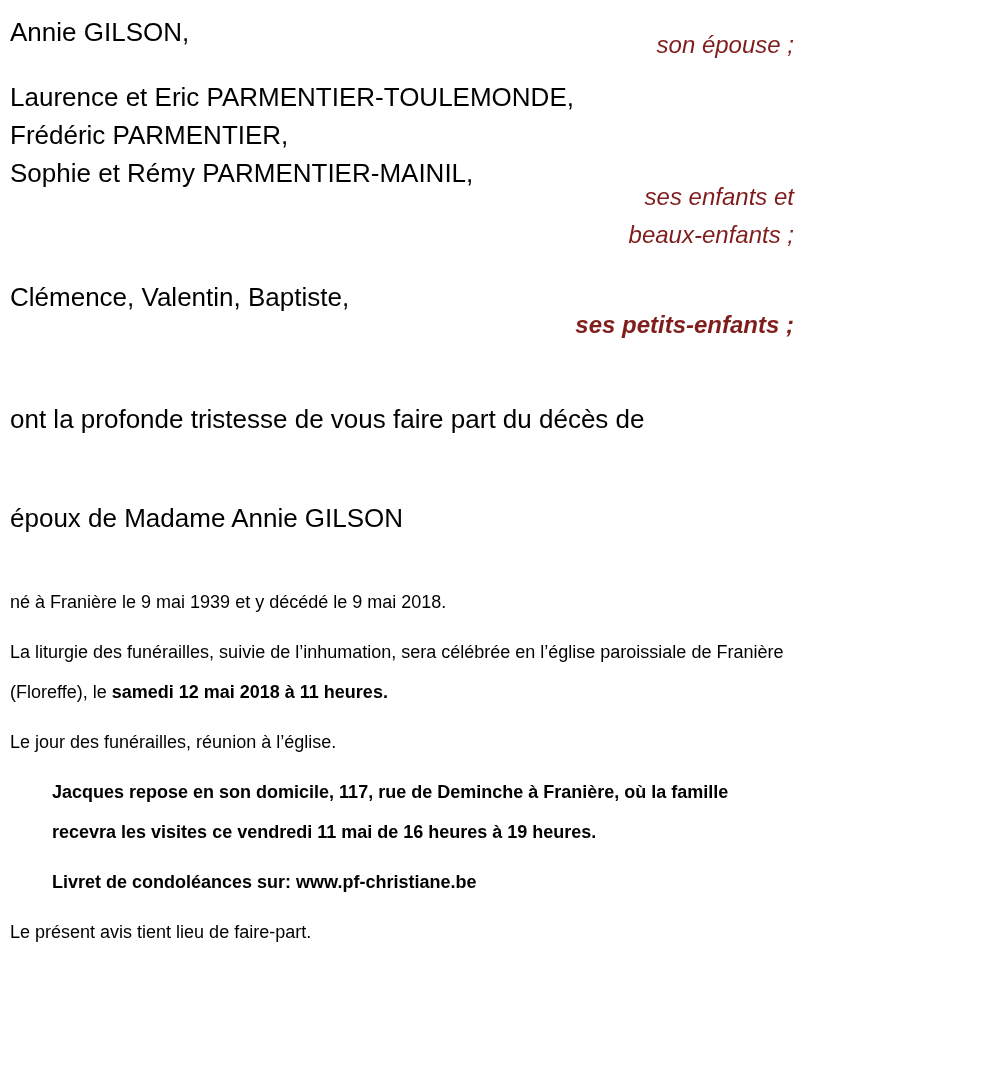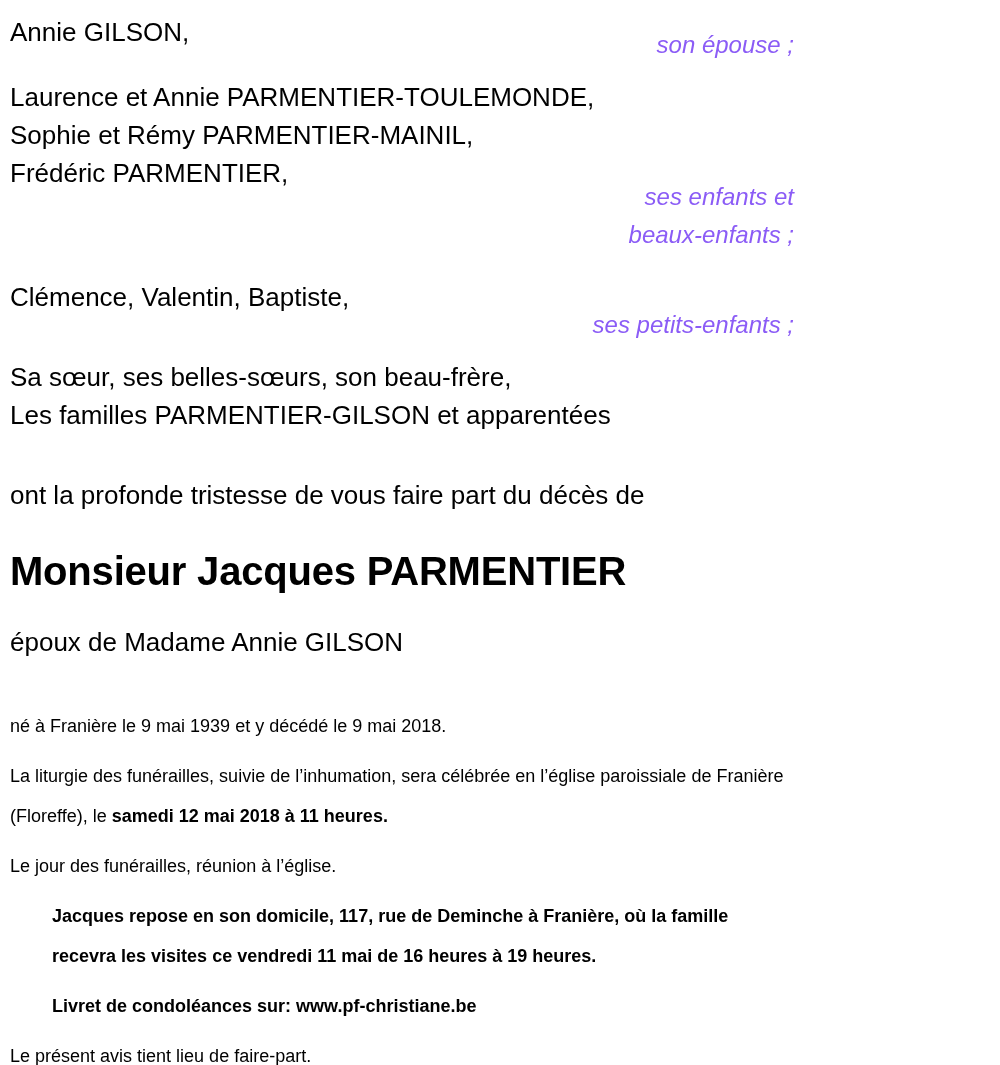--- a/index.html
+++ b/index.html
@@ -29,21 +29,21 @@
     line-height: 38px;
     white-space: nowrap;
     color: #000;
   }
   .relation {
     font-size: 24px;
     line-height: 38px;
     font-style: italic;
     text-align: right;
     white-space: nowrap;
-    color: #8b5cf6;
+    color: #7f1d1d;
   }
   .group {
     position: relative;
   }
 
   
   .gap-sm { height: 14px; }
   .gap-md { height: 24px; }
 
   
@@ -96,58 +96,53 @@
         <div class="relation" style="padding-top:26px;">son épouse ;</div>
       </div>
     </div>
   </div>
 
   <div class="gap-sm"></div>
 
   <div class="group">
     <div class="row">
       <div class="left">
-        <div class="line">Laurence et Annie PARMENTIER-TOULEMONDE,</div>
+        <div class="line">Laurence et Eric PARMENTIER-TOULEMONDE,</div>
+        <div class="line">Frédéric PARMENTIER,</div>
         <div class="line">Sophie et Rémy PARMENTIER-MAINIL,</div>
-        <div class="line">Frédéric PARMENTIER,</div>
       </div>
       <div class="right">
         <div class="relation" style="padding-top:100px;">ses enfants et</div>
         <div class="relation">beaux-enfants ;</div>
       </div>
     </div>
   </div>
 
   <div class="gap-md"></div>
 
   <div class="group">
     <div class="row">
       <div class="left">
         <div class="line">Clémence, Valentin, Baptiste,</div>
       </div>
       <div class="right">
-        <div class="relation" style="padding-top:28px;">ses petits-enfants ;</div>
+        <div class="relation" style="padding-top:28px;font-weight:bold;">ses petits-enfants ;</div>
       </div>
     </div>
   </div>
 
   <div class="gap-sm"></div>
 
-  <div class="group">
-    <div class="line">Sa sœur, ses belles-sœurs, son beau-frère,</div>
-    <div class="line">Les familles PARMENTIER-GILSON et apparentées</div>
-  </div>
 
   <div style="height:42px;"></div>
 
   <div class="line">ont la profonde tristesse de vous faire part du décès de</div>
 
   <div style="height:33px;"></div>
 
-  <div class="deceased-name">Monsieur Jacques PARMENTIER</div>
 
   <div style="height:28px;"></div>
 
   <div class="spouse-of">époux de Madame Annie GILSON</div>
 
   <div style="height:45px;"></div>
 
   <div class="para">né à Franière le 9 mai 1939 et y décédé le 9 mai 2018.</div>
 
   <div style="height:10px;"></div>

